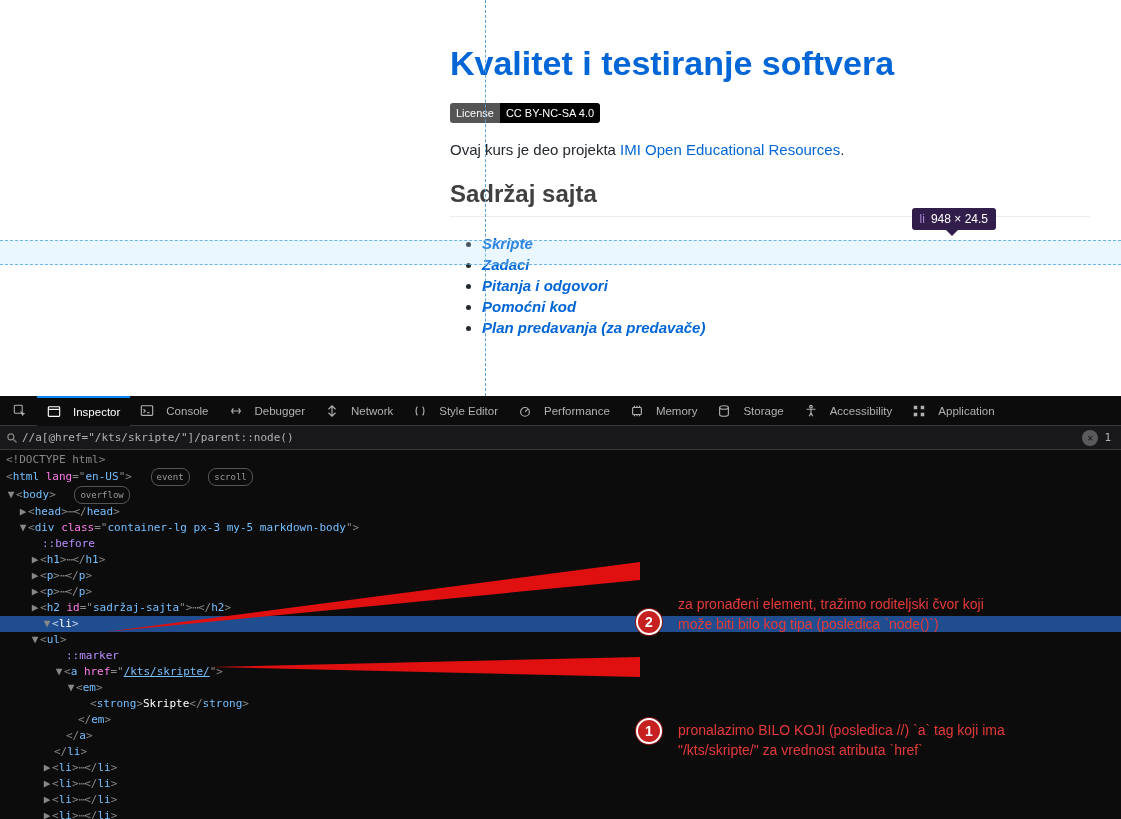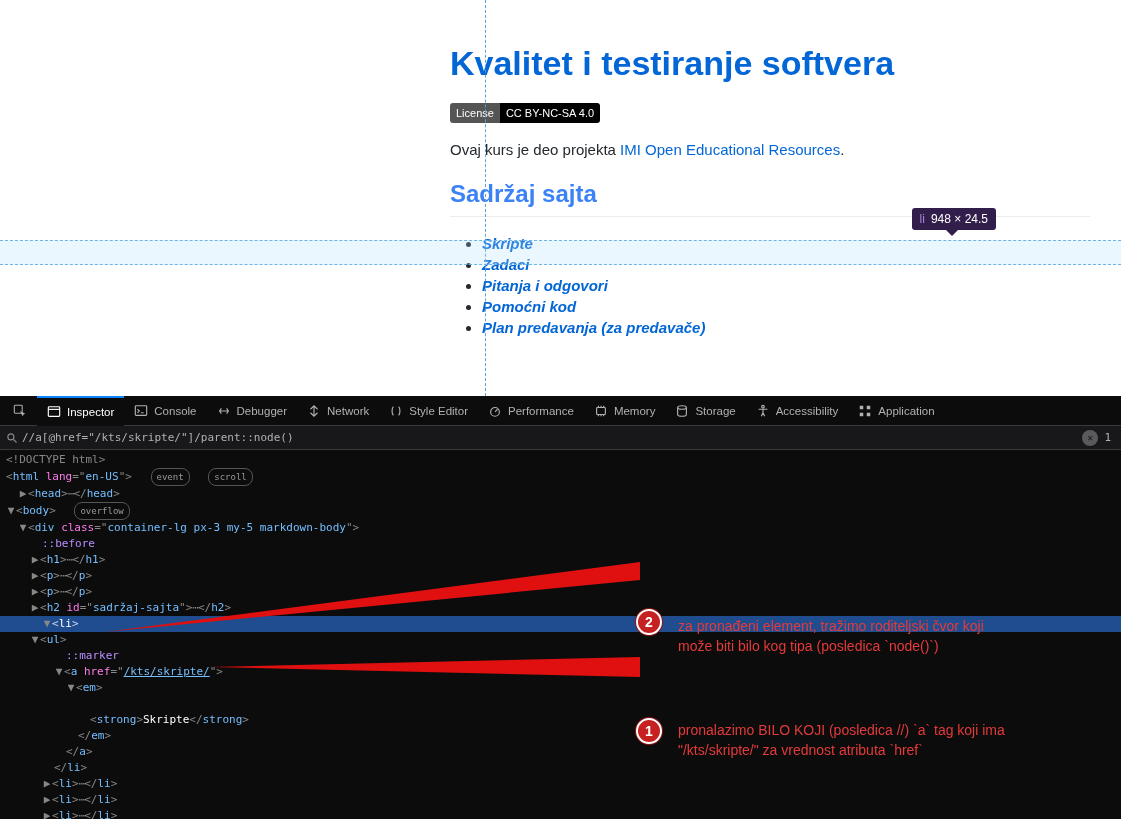--- a/index.html
+++ b/index.html
@@ -6,40 +6,40 @@
 body { font-family: -apple-system, BlinkMacSystemFont, "Segoe UI", Helvetica, Arial, sans-serif; background: #fff; width: 1121px; height: 819px; overflow: hidden; position: relative; }
 
 .page-area { position: relative; height: 396px; background: #fff; }
 .content { margin-left: 450px; padding-top: 44px; }
 .content h1 { color: #0366d6; font-size: 34px; font-weight: 600; margin-bottom: 20px; }
 .badge { display: inline-flex; margin-bottom: 18px; }
 .badge-left { background: #555; color: #fff; font-size: 11px; padding: 4px 6px; border-radius: 3px 0 0 3px; }
 .badge-right { background: #000000; color: #fff; font-size: 11px; padding: 4px 6px; border-radius: 0 3px 3px 0; }
 .intro { color: #24292e; font-size: 15px; margin-bottom: 22px; }
 .intro a { color: #0366d6; text-decoration: none; }
-.content h2 { color: #3b82f6; font-size: 24px; font-weight: 600; margin-bottom: 16px; border-bottom: 1px solid #eaecef; padding-bottom: 8px; width: 640px; }
+.content h2 { color: #404040; font-size: 24px; font-weight: 600; margin-bottom: 16px; border-bottom: 1px solid #eaecef; padding-bottom: 8px; width: 640px; }
 .content ul { list-style: disc; padding-left: 32px; }
 .content li { color: #24292e; padding: 2px 0; font-size: 15px; }
 .content li a { color: #0366d6; text-decoration: none; font-style: italic; font-weight: 600; }
 
 .highlight-region { position: absolute; left: 0; top: 240px; height: 25px; width: 1121px; background: rgba(175, 225, 255, 0.25); pointer-events: none; }
 .highlight-region::before, .highlight-region::after { content: ""; position: absolute; left: 0; right: 0; border-top: 1.5px dashed #6ab6e6; }
 .highlight-region::before { top: 0; }
 .highlight-region::after { bottom: 0; }
 
 .vline { position: absolute; left: 485px; top: 0; height: 396px; border-left: 1.5px dashed #5a9fd4; pointer-events: none; }
 
 .size-bubble { position: absolute; right: 125px; top: 208px; background: #321e4b; color: #fff; font-size: 12px; padding: 4px 8px; border-radius: 3px; display: flex; align-items: center; gap: 6px; }
 .size-bubble .tag { color: #a786d6; }
 .size-bubble::after { content: ""; position: absolute; left: 34px; bottom: -6px; border: 6px solid transparent; border-top-color: #321e4b; border-bottom: none; }
 
 .devtools { position: absolute; left: 0; top: 396px; right: 0; bottom: 0; background: #0c0c0d; color: #b1b1b3; font-family: Menlo, Consolas, monospace; font-size: 11px; }
 
 .dt-tabs { display: flex; align-items: center; height: 30px; background: #0c0c0d; border-bottom: 1px solid #38383d; padding-left: 3px; gap: 0; }
-.dt-tab { display: flex; align-items: center; gap: 6px; padding: 0 10px; height: 30px; color: #b1b1b3; cursor: pointer; font-family: -apple-system, sans-serif; font-size: 11.5px; justify-content: center; }
+.dt-tab { display: flex; align-items: center; gap: 12px; padding: 0 10px; height: 30px; color: #b1b1b3; cursor: pointer; font-family: -apple-system, sans-serif; font-size: 11.5px; justify-content: center; }
 .dt-tab.active { border-top: 2px solid #0a84ff; background: #0c0c0d; color: #fff; }
 .dt-tab svg { width: 14px; height: 14px; }
 
 .dt-search { display: flex; align-items: center; height: 24px; background: #18181a; border-bottom: 1px solid #38383d; padding: 0 6px; }
 .dt-search svg { width: 12px; height: 12px; margin-right: 4px; flex-shrink: 0; }
 .dt-search input { flex: 1; background: transparent; border: none; color: #b1b1b3; font-family: inherit; font-size: 11px; outline: none; }
 .dt-search .close { width: 16px; height: 16px; border-radius: 50%; background: #5a5a5c; color: #18181a; display: flex; align-items: center; justify-content: center; font-size: 10px; cursor: pointer; margin: 0 6px; }
 .dt-search .count { color: #b1b1b3; padding-right: 4px; }
 
 .dt-tree { padding: 2px 0 6px 0; line-height: 16px; position: relative; }
@@ -59,28 +59,28 @@
 .row.selected .tag-name { color: #fff; }
 .row.selected .tag-ang { color: #c8d8f0; }
 
 .i0 { padding-left: 6px; }
 .i1 { padding-left: 18px; }
 .i2 { padding-left: 30px; }
 .i3 { padding-left: 42px; }
 .i4 { padding-left: 54px; }
 .i5 { padding-left: 66px; }
 .i6 { padding-left: 78px; }
-.i7 { padding-left: 90px; margin-top: 16px; }
+.i7 { padding-left: 90px; }
 
 .annotations { position: absolute; left: 0; right: 0; top: 0; bottom: 0; pointer-events: none; }
 .wedge1 { position: absolute; left: 210px; top: 207px; }
 .wedge2 { position: absolute; left: 105px; top: 112px; }
 .annot { position: absolute; color: #e43a3a; font-family: Arial, sans-serif; font-size: 14px; line-height: 1.45; }
 .annot1 { left: 678px; top: 270px; }
-.annot2 { left: 678px; top: 166px; }
+.annot2 { left: 678px; top: 144px; }
 .num-badge { position: absolute; width: 26px; height: 26px; border-radius: 50%; background: #c62020; border: 2px solid #fff; color: #fff; display: flex; align-items: center; justify-content: center; font-weight: bold; font-family: Arial, sans-serif; font-size: 14px; box-shadow: 0 0 0 1px #8a1414; }
 .nb1 { left: 636px; top: 268px; }
 .nb2 { left: 636px; top: 159px; }
 </style>
 </head>
 <body>
 
 <div class="page-area">
   <div class="vline"></div>
   <div class="highlight-region"></div>
@@ -193,22 +193,22 @@
         <line x1="10" y1="10" x2="14" y2="14"></line>
       </svg>
     <input type="text" value="//a[@href=&quot;/kts/skripte/&quot;]/parent::node()" style="">
     <span class="close">✕</span>
     <span class="count">1</span>
   </div>
 
   <div class="dt-tree">
     <div class="row i0"><span class="tag-ang">&lt;!DOCTYPE html&gt;</span></div>
     <div class="row i0"><span class="tag-ang">&lt;</span><span class="tag-name">html</span> <span class="attr-name">lang</span><span class="tag-ang">="</span><span class="attr-val">en-US</span><span class="tag-ang">"&gt;</span> <span class="pill">event</span> <span class="pill">scroll</span></div>
+    <div class="row i0"><span class="tw">▼</span><span class="tag-ang">&lt;</span><span class="tag-name">body</span><span class="tag-ang">&gt;</span> <span class="pill">overflow</span></div>
     <div class="row i1"><span class="tw">▶</span><span class="tag-ang">&lt;</span><span class="tag-name">head</span><span class="tag-ang">&gt;</span><span class="tag-ang dots">⋯</span><span class="tag-ang">&lt;/</span><span class="tag-name">head</span><span class="tag-ang">&gt;</span></div>
-    <div class="row i0"><span class="tw">▼</span><span class="tag-ang">&lt;</span><span class="tag-name">body</span><span class="tag-ang">&gt;</span> <span class="pill">overflow</span></div>
     <div class="row i1"><span class="tw">▼</span><span class="tag-ang">&lt;</span><span class="tag-name">div</span> <span class="attr-name">class</span><span class="tag-ang">="</span><span class="attr-val">container-lg px-3 my-5 markdown-body</span><span class="tag-ang">"&gt;</span></div>
     <div class="row i3"><span class="pseudo">::before</span></div>
     <div class="row i2"><span class="tw">▶</span><span class="tag-ang">&lt;</span><span class="tag-name">h1</span><span class="tag-ang">&gt;</span><span class="tag-ang dots">⋯</span><span class="tag-ang">&lt;/</span><span class="tag-name">h1</span><span class="tag-ang">&gt;</span></div>
     <div class="row i2"><span class="tw">▶</span><span class="tag-ang">&lt;</span><span class="tag-name">p</span><span class="tag-ang">&gt;</span><span class="tag-ang dots">⋯</span><span class="tag-ang">&lt;/</span><span class="tag-name">p</span><span class="tag-ang">&gt;</span></div>
     <div class="row i2"><span class="tw">▶</span><span class="tag-ang">&lt;</span><span class="tag-name">p</span><span class="tag-ang">&gt;</span><span class="tag-ang dots">⋯</span><span class="tag-ang">&lt;/</span><span class="tag-name">p</span><span class="tag-ang">&gt;</span></div>
     <div class="row i2"><span class="tw">▶</span><span class="tag-ang">&lt;</span><span class="tag-name">h2</span> <span class="attr-name">id</span><span class="tag-ang">="</span><span class="attr-val">sadržaj-sajta</span><span class="tag-ang">"&gt;</span><span class="tag-ang dots">⋯</span><span class="tag-ang">&lt;/</span><span class="tag-name">h2</span><span class="tag-ang">&gt;</span></div>
     <div class="row i3 selected"><span class="tw">▼</span><span class="tag-ang">&lt;</span><span class="tag-name">li</span><span class="tag-ang">&gt;</span></div>
     <div class="row i2"><span class="tw">▼</span><span class="tag-ang">&lt;</span><span class="tag-name">ul</span><span class="tag-ang">&gt;</span></div>
     <div class="row i5"><span class="pseudo">::marker</span></div>
     <div class="row i4"><span class="tw">▼</span><span class="tag-ang">&lt;</span><span class="tag-name">a</span> <span class="attr-name">href</span><span class="tag-ang">="</span><span class="attr-val"><u>/kts/skripte/</u></span><span class="tag-ang">"&gt;</span></div>

